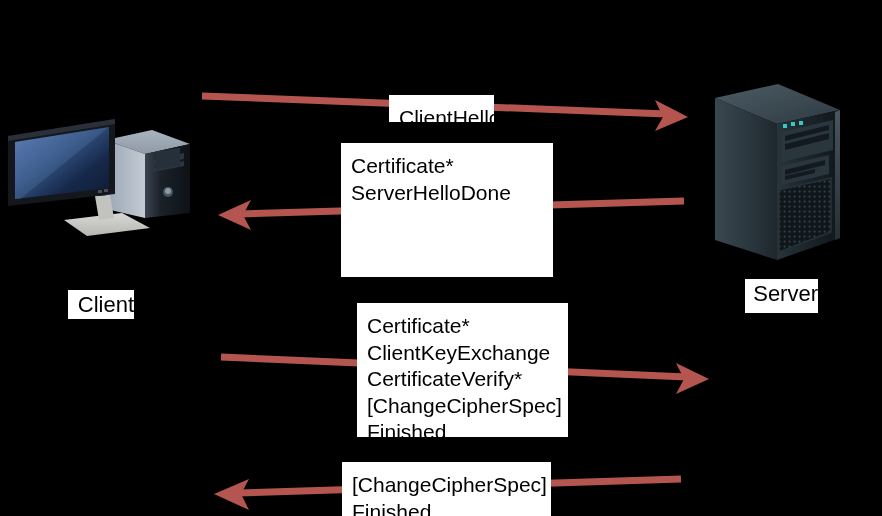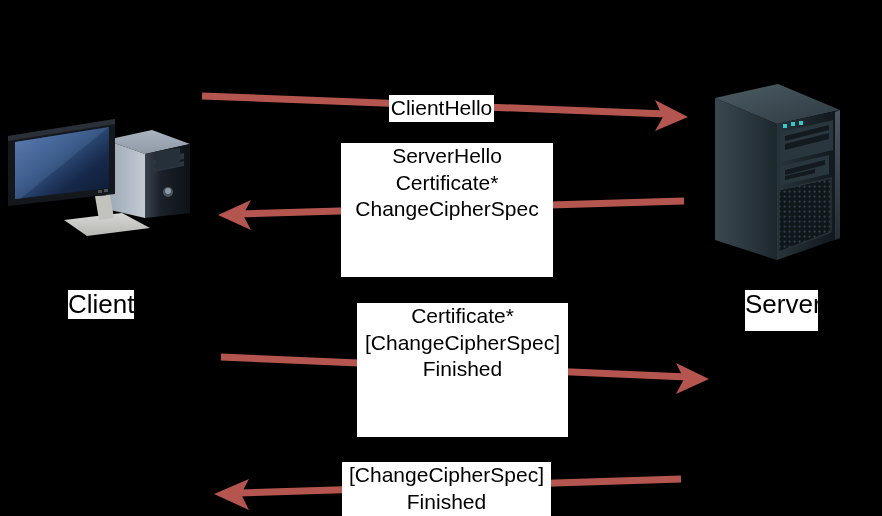--- a/index.html
+++ b/index.html
@@ -24,39 +24,39 @@
     top: 0;
     width: 882px;
     height: 516px;
     overflow: visible;
   }
   
   .msgbox {
     position: absolute;
     background: #ffffff;
     color: #000000;
-    text-align: center;
+    text-align: left;
     font-size: 21px;
     line-height: 26.5px;
     white-space: nowrap;
     box-sizing: border-box;
-    padding: 0;
+    padding: 10px;
     z-index: 6;
   }
   .msgbox .ln {
     display: block;
     font-size: 21px;
     line-height: 26.5px;
   }
   
   .endpoint-label {
     position: absolute;
     background: #ffffff;
     color: #000000;
-    font-size: 26px;
+    font-size: 22px;
     line-height: 29px;
     text-align: right;
     white-space: nowrap;
     z-index: 7;
   }
   
   .device {
     position: absolute;
     z-index: 4;
   }
@@ -192,34 +192,35 @@
 
       <polygon points="78,86 126,75 126,94 78,105" fill="#2a363e"></polygon>
       <polygon points="82,90 122,80 122,85 82,95" fill="#121a1f"></polygon>
       <polygon points="82,96 112,89 112,93 82,100" fill="#121a1f"></polygon>
 
       <polygon points="76,110 128,98 128,152 76,172" fill="url(#meshPat)"></polygon>
       <polygon points="76,110 128,98 128,152 76,172" fill="none" stroke="#273238" stroke-width="1.5"></polygon>
     </svg>
   </div>
 
-  <div class="endpoint-label" style="left:745px; top:290px; width:73px; height:41px;">Server</div>
+  <div class="endpoint-label" style="left:745px; top:279px; width:73px; height:34px;">Server</div>
 
   <div class="msgbox" style="left:389px; top:95px; width:105px; height:27px;">
     <span class="ln">ClientHello</span>
   </div>
 
   <div class="msgbox" style="left:341px; top:143px; width:212px; height:134px;">
-    <span class="ln">ServerHello</span>
     <span class="ln">Certificate*</span>
-    <span class="ln">ChangeCipherSpec</span>
+    <span class="ln">ServerHelloDone</span>
   </div>
 
   <div class="msgbox" style="left:357px; top:303px; width:211px; height:134px;">
     <span class="ln">Certificate*</span>
+    <span class="ln">ClientKeyExchange</span>
+    <span class="ln">CertificateVerify*</span>
     <span class="ln">[ChangeCipherSpec]</span>
     <span class="ln">Finished</span>
   </div>
 
   <div class="msgbox" style="left:342px; top:462px; width:209px; height:54px;">
     <span class="ln">[ChangeCipherSpec]</span>
     <span class="ln">Finished</span>
   </div>
 
 </div>

